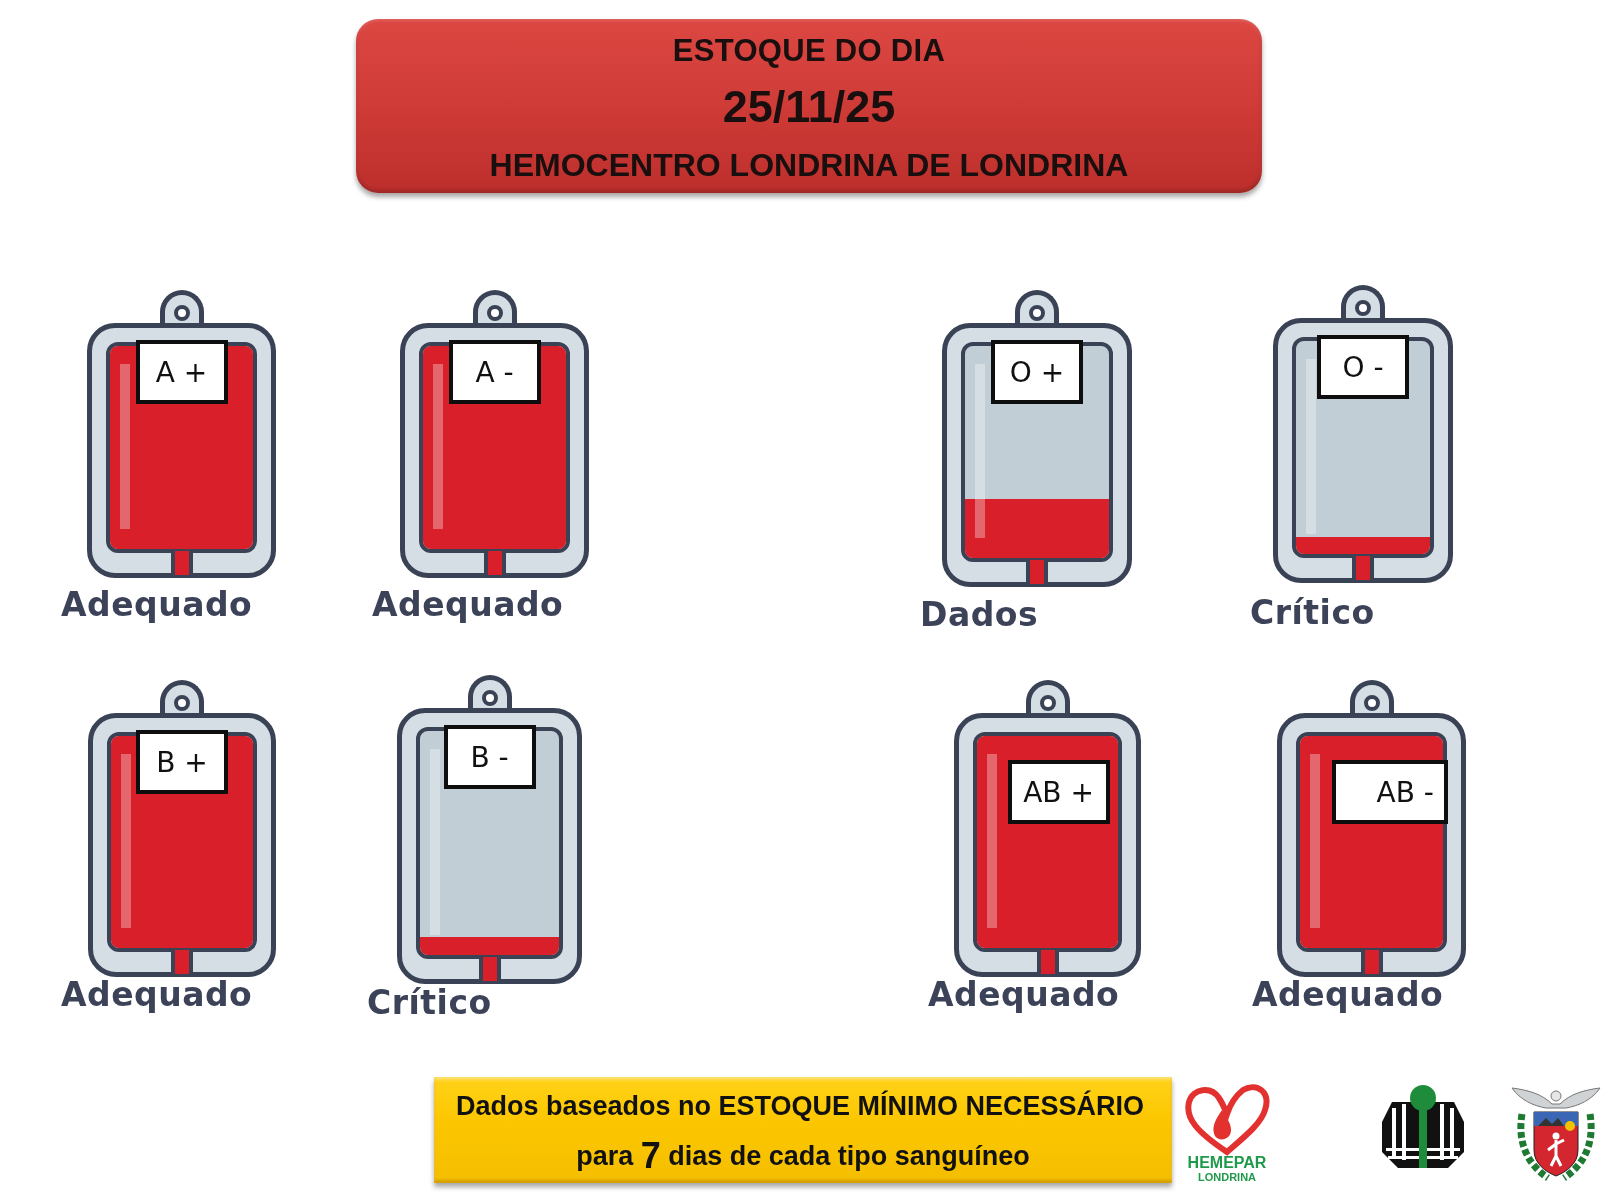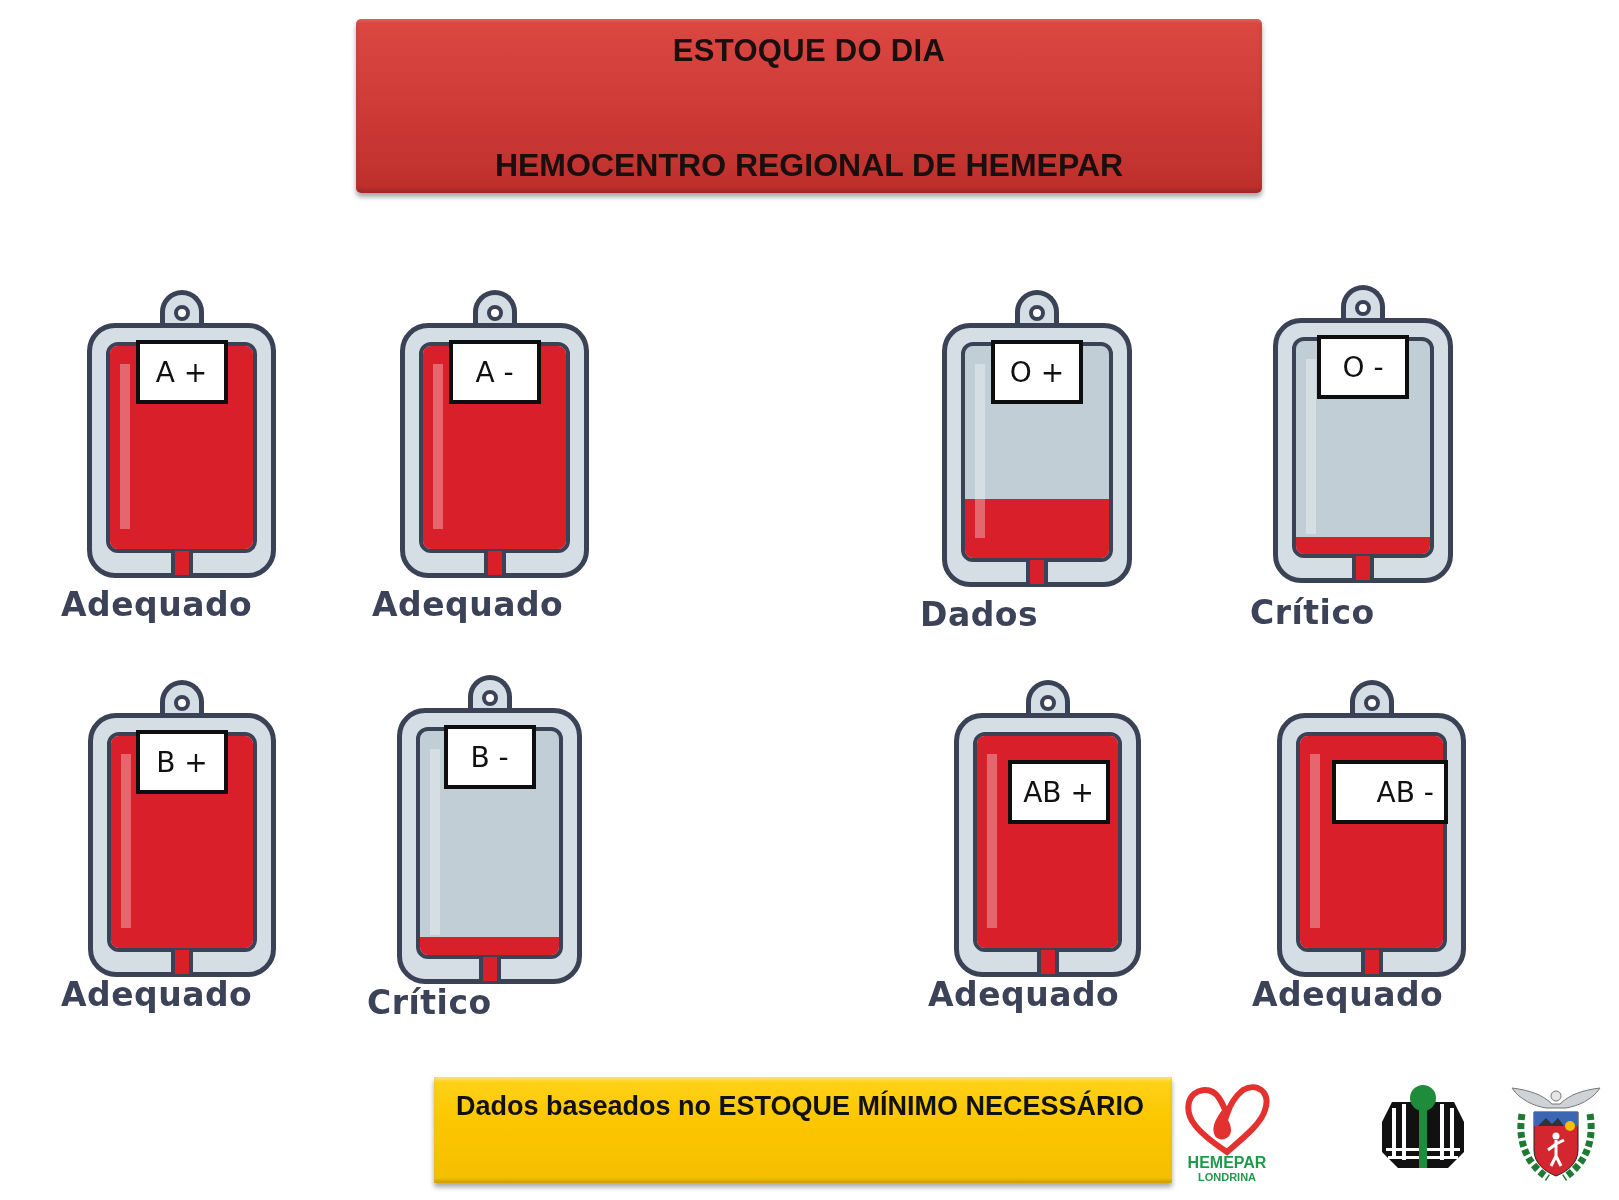--- a/index.html
+++ b/index.html
@@ -1,19 +1,19 @@
 <!DOCTYPE html>
 <html><head>
 <meta charset="utf-8">
 <style>
   html, body { margin:0; padding:0; }
   body { width:1619px; height:1200px; background:#ffffff; position:relative; overflow:hidden;
          font-family:"Liberation Sans", "DejaVu Sans", sans-serif; }
 
-  .header { position:absolute; left:356px; top:19px; width:906px; height:174px; border-radius:5px;
+  .header { position:absolute; left:356px; top:19px; width:906px; height:174px; border-radius:22px;
             background:linear-gradient(to bottom,#dc4742 0%,#cf3b37 50%,#bd2f2c 100%);
             box-shadow:0 4px 5px rgba(0,0,0,0.35), inset 0 -3px 4px rgba(0,0,0,0.18), inset 0 2px 3px rgba(255,255,255,0.15);
             text-align:center; color:#1a0f0f; }
   .header .h1 { position:absolute; left:0; right:0; top:14px; font-size:31px; font-weight:bold; letter-spacing:0.3px; }
   .header .h2 { position:absolute; left:0; right:0; top:62px; font-size:45px; font-weight:bold; }
   .header .h3 { position:absolute; left:0; right:0; top:128px; font-size:32px; font-weight:bold; }
 
   .bag { position:absolute; width:190px; height:300px; }
   .bag .hanger { position:absolute; left:50%; top:0; width:44px; height:46px; margin-left:-22px;
                  background:#d5dee5; border:5px solid #3a4256; border-bottom:none; border-radius:22px 22px 0 0; box-sizing:border-box; }
@@ -43,21 +43,22 @@
   .notice .l2 { position:absolute; left:0; right:0; top:58px; }
   .notice .big { font-size:36px; vertical-align:-3px; }
 
   .logo { position:absolute; }
 </style>
 </head>
 <body>
 
 <div class="header">
   <div class="h1">ESTOQUE DO DIA</div>
-  <div class="h3">HEMOCENTRO REGIONAL DE HEMEPAR</div>
+  <div class="h2">25/11/25</div>
+  <div class="h3">HEMOCENTRO LONDRINA DE LONDRINA</div>
 </div>
 
 <div class="bag" style="left:87px; top:290px; width:189px; height:288px;">
   <div class="hanger">
       <div class="hole"></div>
     </div>
   <div class="outer">
       <div class="inner">
         <div class="fill" style="height: 100%;"></div>
         <div class="shine"></div>
@@ -168,20 +169,21 @@
         <div class="shine"></div>
       </div>
       <div class="tube"></div>
     </div>
   <div class="tag wide" style="top:80px; margin-left:-40px;padding-left:41px;">AB -</div>
 </div>
 <div class="status" style="left:1252px; top:975px;">Adequado</div>
 
 <div class="notice">
   <div class="l1">Dados baseados no ESTOQUE MÍNIMO NECESSÁRIO</div>
+  <div class="l2"><span>para </span><span class="big">7</span><span> dias de cada tipo sanguíneo</span></div>
 </div>
 
 <div class="logo" style="left:1177px; top:1080px; width:100px; height:105px;">
   <svg width="100" height="105" viewBox="0 0 100 105">
     <path d="M50 72 C20 52 8 38 12 22 C16 8 34 6 42 18 C46 24 48 30 50 34 C52 28 56 18 66 10 C80 2 94 12 88 30 C84 44 66 58 50 72 Z" fill="none" stroke="#e2312f" stroke-width="6"></path>
     <path d="M45 30 C38 40 34 48 38 56 C42 62 54 60 54 50 C54 42 48 36 45 30 Z" fill="#e2312f"></path>
     <text x="50" y="88" text-anchor="middle" font-family="Liberation Sans, sans-serif" font-weight="bold" font-size="16" fill="#1f9a4a">HEMEPAR</text>
     <text x="50" y="101" text-anchor="middle" font-family="Liberation Sans, sans-serif" font-weight="bold" font-size="11" fill="#1f9a4a">LONDRINA</text>
   </svg>
 </div>

